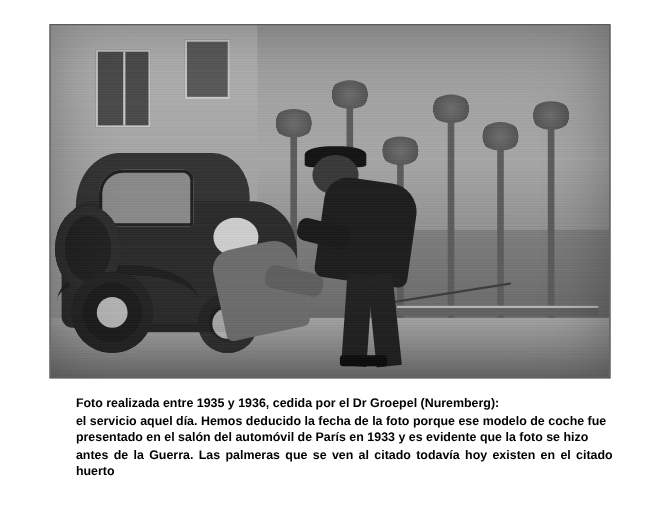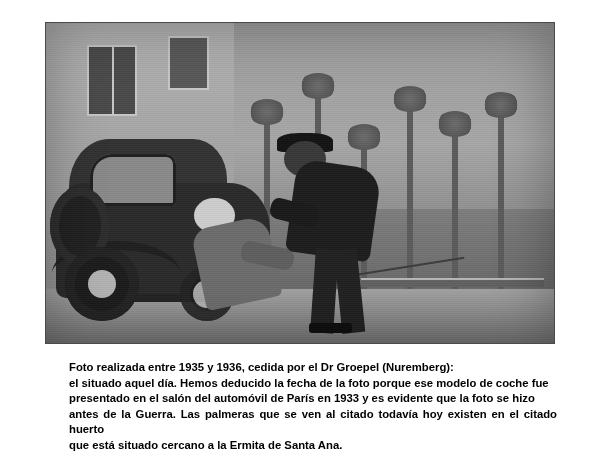--- a/index.html
+++ b/index.html
@@ -382,19 +382,18 @@
         <div class="shoe"></div>
       </div>
 
       <div class="grain"></div>
       <div class="vignette"></div>
     </div>
   </div>
 
   <div class="caption">
     <p>Foto realizada entre 1935 y 1936, cedida por el Dr Groepel (Nuremberg):</p>
-    <p>el situado aquel día. Hemos deducido la fecha de la foto porque ese modelo de coche fue</p>
+    <p>el servicio aquel día. Hemos deducido la fecha de la foto porque ese modelo de coche fue</p>
     <p>presentado en el salón del automóvil de París en 1933 y es evidente que la foto se hizo</p>
     <p>antes de la Guerra. Las palmeras que se ven al citado todavía hoy existen en el citado huerto</p>
-    <p class="last">que está situado cercano a la Ermita de Santa Ana.</p>
   </div>
 
 </div>
 
 </body></html>

